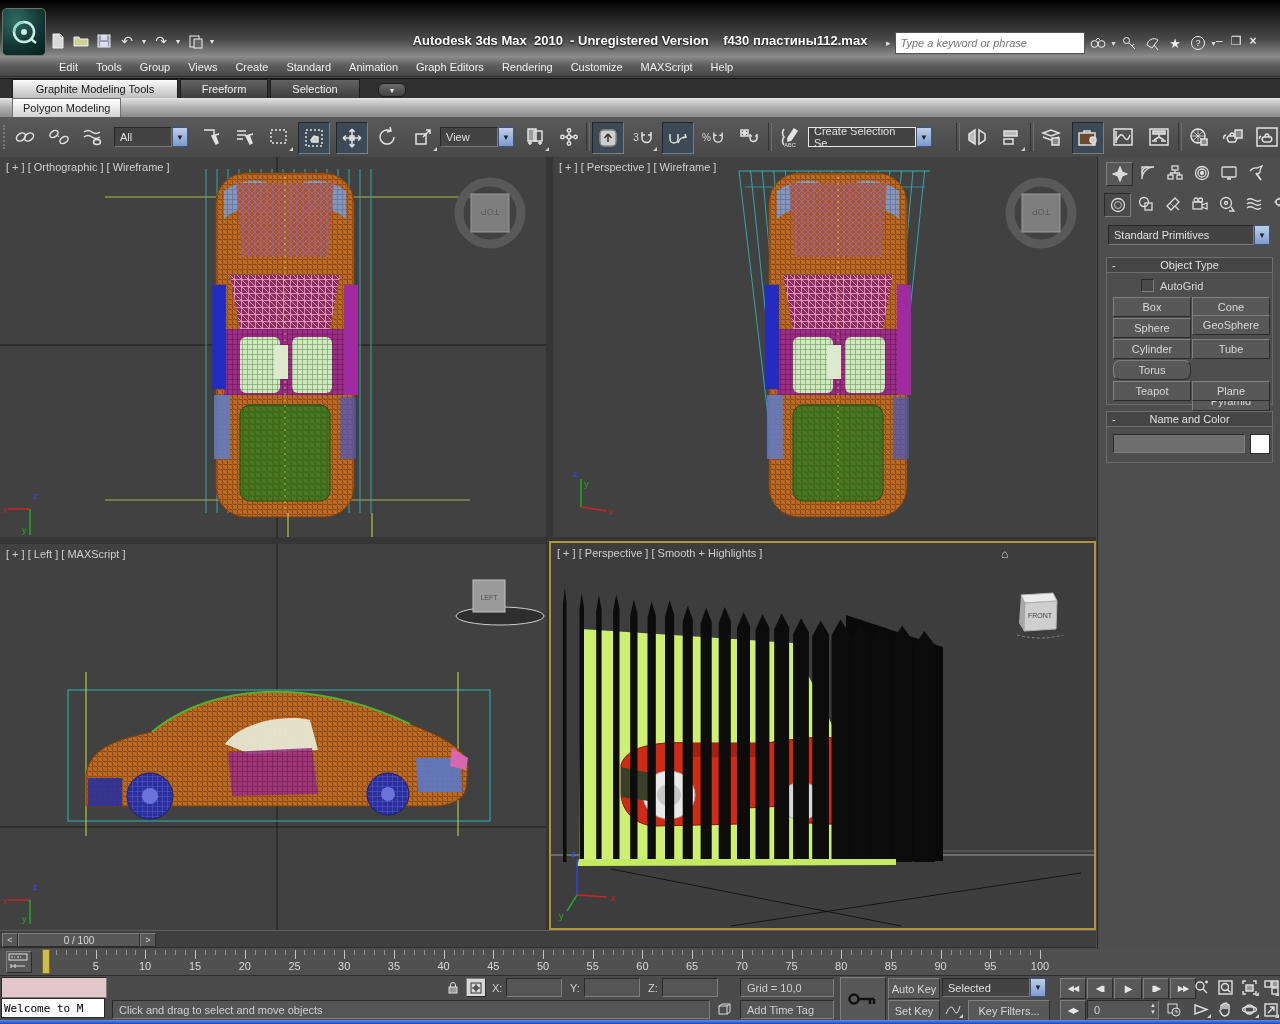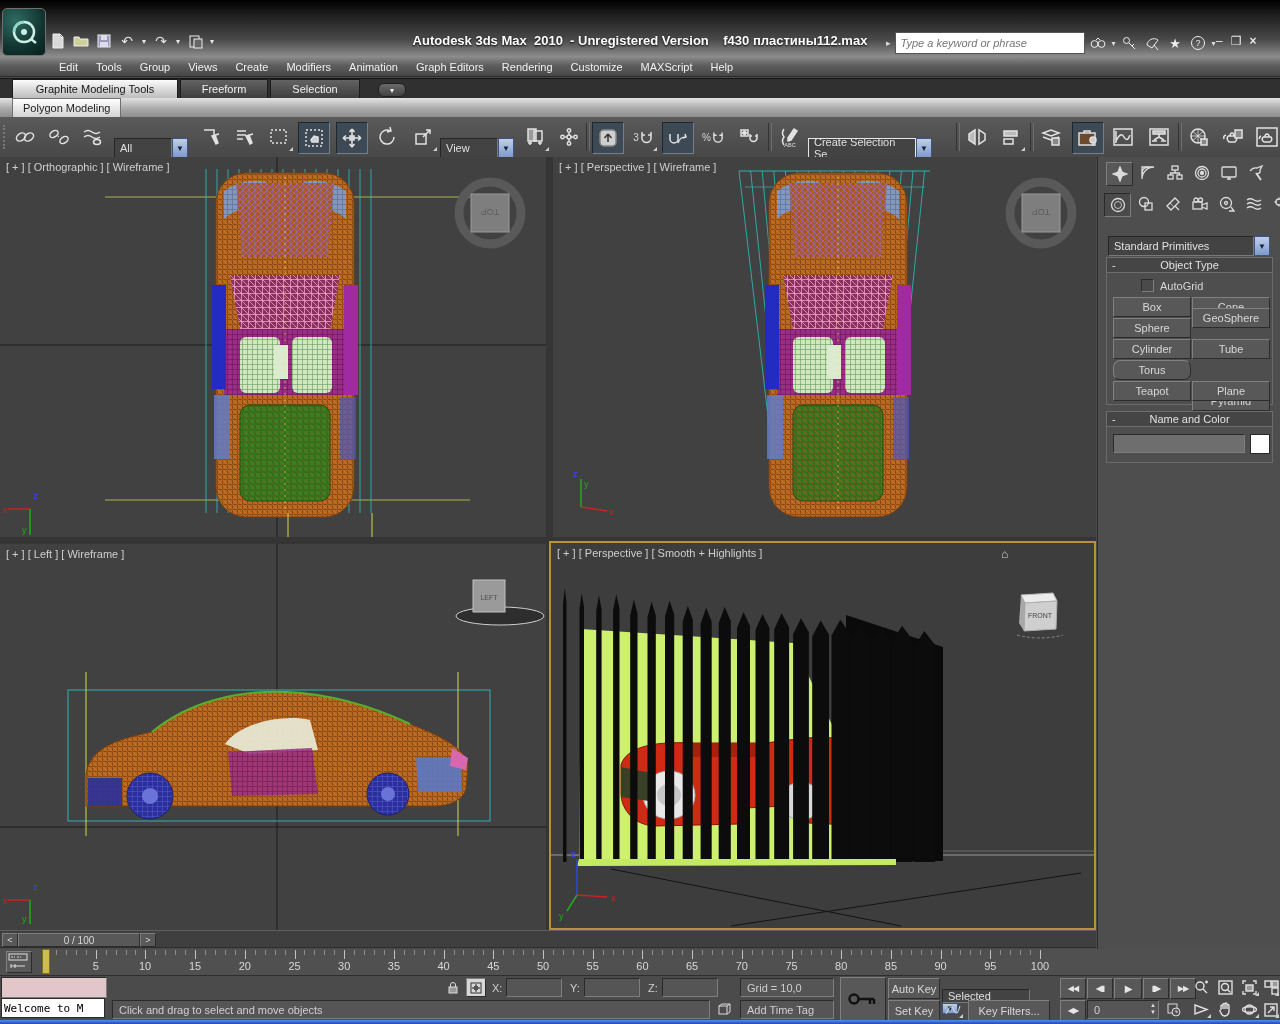--- a/index.html
+++ b/index.html
@@ -45,21 +45,21 @@
     background:linear-gradient(180deg,#e2e2e2,#ababab 55%,#8d8d8d);border-bottom:1px solid #2a2a2a;}
   #paneltab{left:12px;top:0px;height:18px;padding:0 10px;background:linear-gradient(#ffffff,#d2d2d2);
     border:1px solid #707070;color:#1c1c1c;display:flex;align-items:center;font-size:11px;}
   
   #maintoolbar{left:0;top:117px;width:1280px;height:40px;
     background:linear-gradient(#5a5a5a,#484848);border-bottom:1px solid #303030;}
   .tbtn{position:absolute;top:5px;width:30px;height:30px;display:flex;align-items:center;justify-content:center;}
   .tbtn svg{stroke:#e2e2e2;fill:none;stroke-width:1.5;}
   .tsep{position:absolute;top:6px;width:2px;height:28px;
     border-left:1px solid #333;border-right:1px solid #6e6e6e;}
-  .combo{position:absolute;display:flex;height:20px;margin-top:11px;}
+  .combo{position:absolute;display:flex;height:20px;}
   .combo .val{background:#434343;border:1px solid;border-color:#262626 #787878 #787878 #262626;
     color:#e0e0e0;display:flex;align-items:center;padding:0 5px;font-size:11px;box-sizing:border-box;}
   .combo .arrow{width:16px;background:linear-gradient(#c0cfe8,#7e9bcc);border:1px solid #3d5480;
     color:#122137;display:flex;align-items:center;justify-content:center;font-size:8px;box-sizing:border-box;}
   
   #vparea{left:0;top:157px;width:1096px;height:773px;background:#353535;}
   .vp{position:absolute;background:#414141;overflow:hidden;}
   .vplabel{position:absolute;left:6px;top:4px;color:#cfcfcf;font-size:11px;white-space:pre;z-index:5;}
   #vpBR{border:2px solid #b5923c;background:#3d3d3d;}
   
@@ -172,21 +172,21 @@
       <span style="font-weight:bold;">×</span>
     </div>
   </div>
 
   <div id="menubar" class="abs">
     <span class="menuitem">Edit</span>
     <span class="menuitem">Tools</span>
     <span class="menuitem">Group</span>
     <span class="menuitem">Views</span>
     <span class="menuitem">Create</span>
-    <span class="menuitem">Modifiers</span>
+    <span class="menuitem">Standard</span>
     <span class="menuitem">Animation</span>
     <span class="menuitem">Graph Editors</span>
     <span class="menuitem">Rendering</span>
     <span class="menuitem">Customize</span>
     <span class="menuitem">MAXScript</span>
     <span class="menuitem">Help</span>
   </div>
 
   <div id="ribbontabs" class="abs">
     <div class="rtab active" style="left:12px;width:166px;">Graphite Modeling Tools</div>
@@ -566,21 +566,21 @@
           <text x="489" y="56" text-anchor="middle" font-size="7" fill="#4c4c4c" font-family="Liberation Sans">LEFT</text>
         </g>
         <g>
           <line x1="30" y1="356" x2="8" y2="356" stroke="#cc2222" stroke-width="1.5"></line>
           <text x="3" y="360" font-size="9" fill="#cc2222">x</text>
           <text x="33" y="346" font-size="9" fill="#3344dd" font-weight="bold">z</text>
           <line x1="30" y1="356" x2="30" y2="380" stroke="#22aa22" stroke-width="1.5"></line>
           <text x="22" y="378" font-size="9" fill="#22aa22">y</text>
         </g>
       </svg>
-      <div class="vplabel">[ + ] [ Left ] [ Wireframe ]</div>
+      <div class="vplabel">[ + ] [ Left ] [ MAXScript ]</div>
     </div>
 
     <div class="vp" id="vpBR" style="left:549px;top:384px;width:543px;height:385px;">
       <svg width="543" height="385">
         <line x1="330" y1="308" x2="543" y2="308" stroke="#6a6a6a"></line>
         <line x1="0" y1="312" x2="543" y2="312" stroke="#9a9a9a"></line>
         <polygon points="30,86 242,100 345,316 345,322 28,322" fill="#cdf06e"></polygon>
         <g>
           <path d="M70 222 C75 205 100 198 140 200 L215 200 C245 196 270 192 288 196 L302 202 L306 262 C304 276 292 282 276 281 L258 280 L252 262 L195 265 L188 281 L105 283 C85 283 70 268 70 250 Z" fill="#cf2a14" stroke="#8a1208"></path>
           <path d="M140 200 L215 200 L212 214 L142 214 Z" fill="#a81f0e"></path>
@@ -736,21 +736,21 @@
       <span>Object Type</span>
     </div>
     <div class="abs" style="left:8px;top:116px;width:167px;height:132px;border:1px solid #6a6a6a;border-top:none;box-sizing:border-box;">
       <div class="abs" style="left:34px;top:6px;display:flex;align-items:center;gap:6px;">
         <div class="sunk" style="width:11px;height:11px;"></div>
         <span>AutoGrid</span>
       </div>
       <div class="objbtn raised btnlabel" style="left:6px;top:24px;">Box</div>
       <div class="objbtn raised btnlabel" style="left:85px;top:24px;">Cone</div>
       <div class="objbtn raised btnlabel" style="left:6px;top:45px;">Sphere</div>
-      <div class="objbtn raised btnlabel" style="left:85px;top:35px;">GeoSphere</div>
+      <div class="objbtn raised btnlabel" style="left:85px;top:42px;">GeoSphere</div>
       <div class="objbtn raised btnlabel" style="left:6px;top:66px;">Cylinder</div>
       <div class="objbtn raised btnlabel" style="left:85px;top:66px;">Tube</div>
       <div class="objbtn raised btnlabel" style="left:6px;top:87px;border-radius:7px;">Torus</div>
       <div class="objbtn raised btnlabel" style="left:85px;top:87px;margin-top:31px;">Pyramid</div>
       <div class="objbtn raised btnlabel" style="left:6px;top:108px;">Teapot</div>
       <div class="objbtn raised btnlabel" style="left:85px;top:108px;">Plane</div>
     </div>
 
     <div class="rollout-h" style="left:8px;top:254px;width:167px;">
       <span class="minus">-</span>
@@ -939,21 +939,21 @@
     <div class="field" style="left:740px;top:24px;width:94px;height:19px;">Add Time Tag</div>
 
     <div class="abs raised btnlabel" style="left:840px;top:1px;width:44px;height:42px;">
       <svg width="30" height="16" viewBox="0 0 30 16">
           <circle cx="6" cy="8" r="4.5" stroke="#111" fill="none" stroke-width="2.5"></circle>
           <path d="M10 8 h16 M22 8 v5 M26 8 v5" stroke="#111" stroke-width="2.5"></path>
         </svg>
       </div>
     <div class="abs raised btnlabel" style="left:888px;top:2px;width:50px;height:19px;">Auto Key</div>
     <div class="abs raised btnlabel" style="left:888px;top:24px;width:50px;height:19px;">Set Key</div>
-    <div class="combo" style="left:942px;top:2px;flex-direction:column;">
+    <div class="combo" style="left:942px;top:2px;">
       <div class="val" style="width:88px;height:19px;">Selected</div>
       <div class="arrow" style="height:19px;">▼</div>
     </div>
     <div class="sbtn btnlabel" style="left:942px;top:24px;width:22px;height:19px;">
       <svg width="16" height="12" viewBox="0 0 16 12" style="stroke:#ddd;fill:none;">
           <path d="M1 10 q5 -12 8 -4 t6 -4"></path>
         </svg>
         <div class="cornerdot"></div>
       </div>
     <div class="abs raised btnlabel" style="left:968px;top:24px;width:80px;height:19px;">Key Filters...</div>

